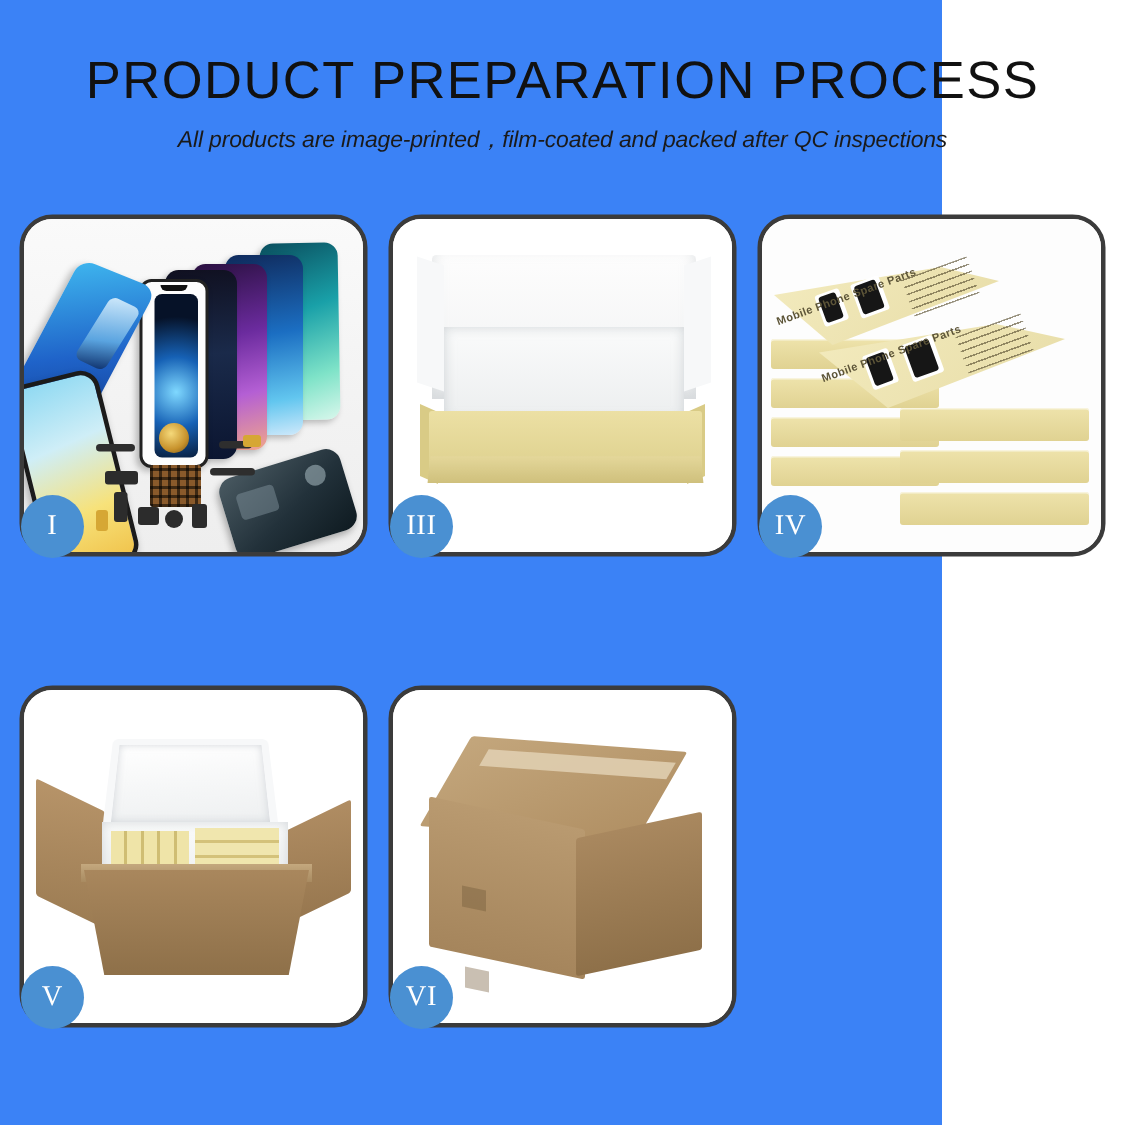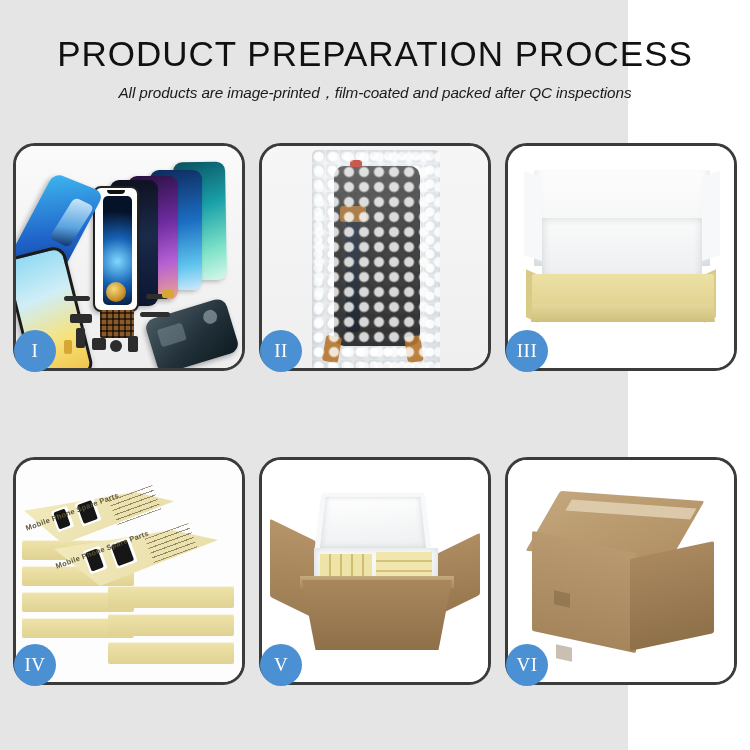--- a/index.html
+++ b/index.html
@@ -2,21 +2,21 @@
 <html><head>
 <meta charset="utf-8">
 <style>
   * { box-sizing: border-box; margin: 0; padding: 0; }
   html, body {
     width: 750px; height: 750px;
     background: #ffffff;
     font-family: "Liberation Sans", sans-serif;
     overflow: hidden;
   }
-  .page { position: relative; width: 628px; height: 750px; background: #e5e5e5; padding-left: 29px; }
+  .page { position: relative; width: 628px; height: 750px; background: #3b82f6; padding-left: 29px; }
 
   
   .header { position: absolute; top: 0; left: 0; width: 750px; text-align: center; }
   .title {
     margin-top: 34px;
     font-size: 35px;
     font-weight: 400;
     letter-spacing: 1.0px;
     color: #111;
     white-space: nowrap;
@@ -297,34 +297,20 @@
           <div class="pt" style="left:14px;top:44px;width:9px;height:20px;"></div>
           <div class="pt" style="left:30px;top:54px;width:14px;height:12px;"></div>
           <div class="pt" style="left:48px;top:56px;width:12px;height:12px;border-radius:50%;"></div>
           <div class="pt" style="left:66px;top:52px;width:10px;height:16px;"></div>
           <div class="pt pt-gold" style="left:2px;top:56px;width:8px;height:14px;"></div>
         </div>
       </div>
       <div class="badge">I</div>
     </div>
 
-    <div class="panel">
-      <div class="panel-inner p2">
-        <div class="bubblebag">
-          <div class="scr-in-bag">
-            <div class="red"></div>
-          </div>
-          <div class="flexcable"></div>
-          <div class="conn-l"></div>
-          <div class="conn-r"></div>
-          <div class="bag-overlay"></div>
-        </div>
-      </div>
-      <div class="badge">II</div>
-    </div>
 
     <div class="panel">
       <div class="panel-inner p3">
         <div class="box3-lid"></div>
         <div class="box3-foam"></div>
         <div class="box3-flap-l"></div>
         <div class="box3-flap-r"></div>
         <div class="box3-bubbles"></div>
         <div class="box3-tray"></div>
         <div class="box3-tray-front"></div>

